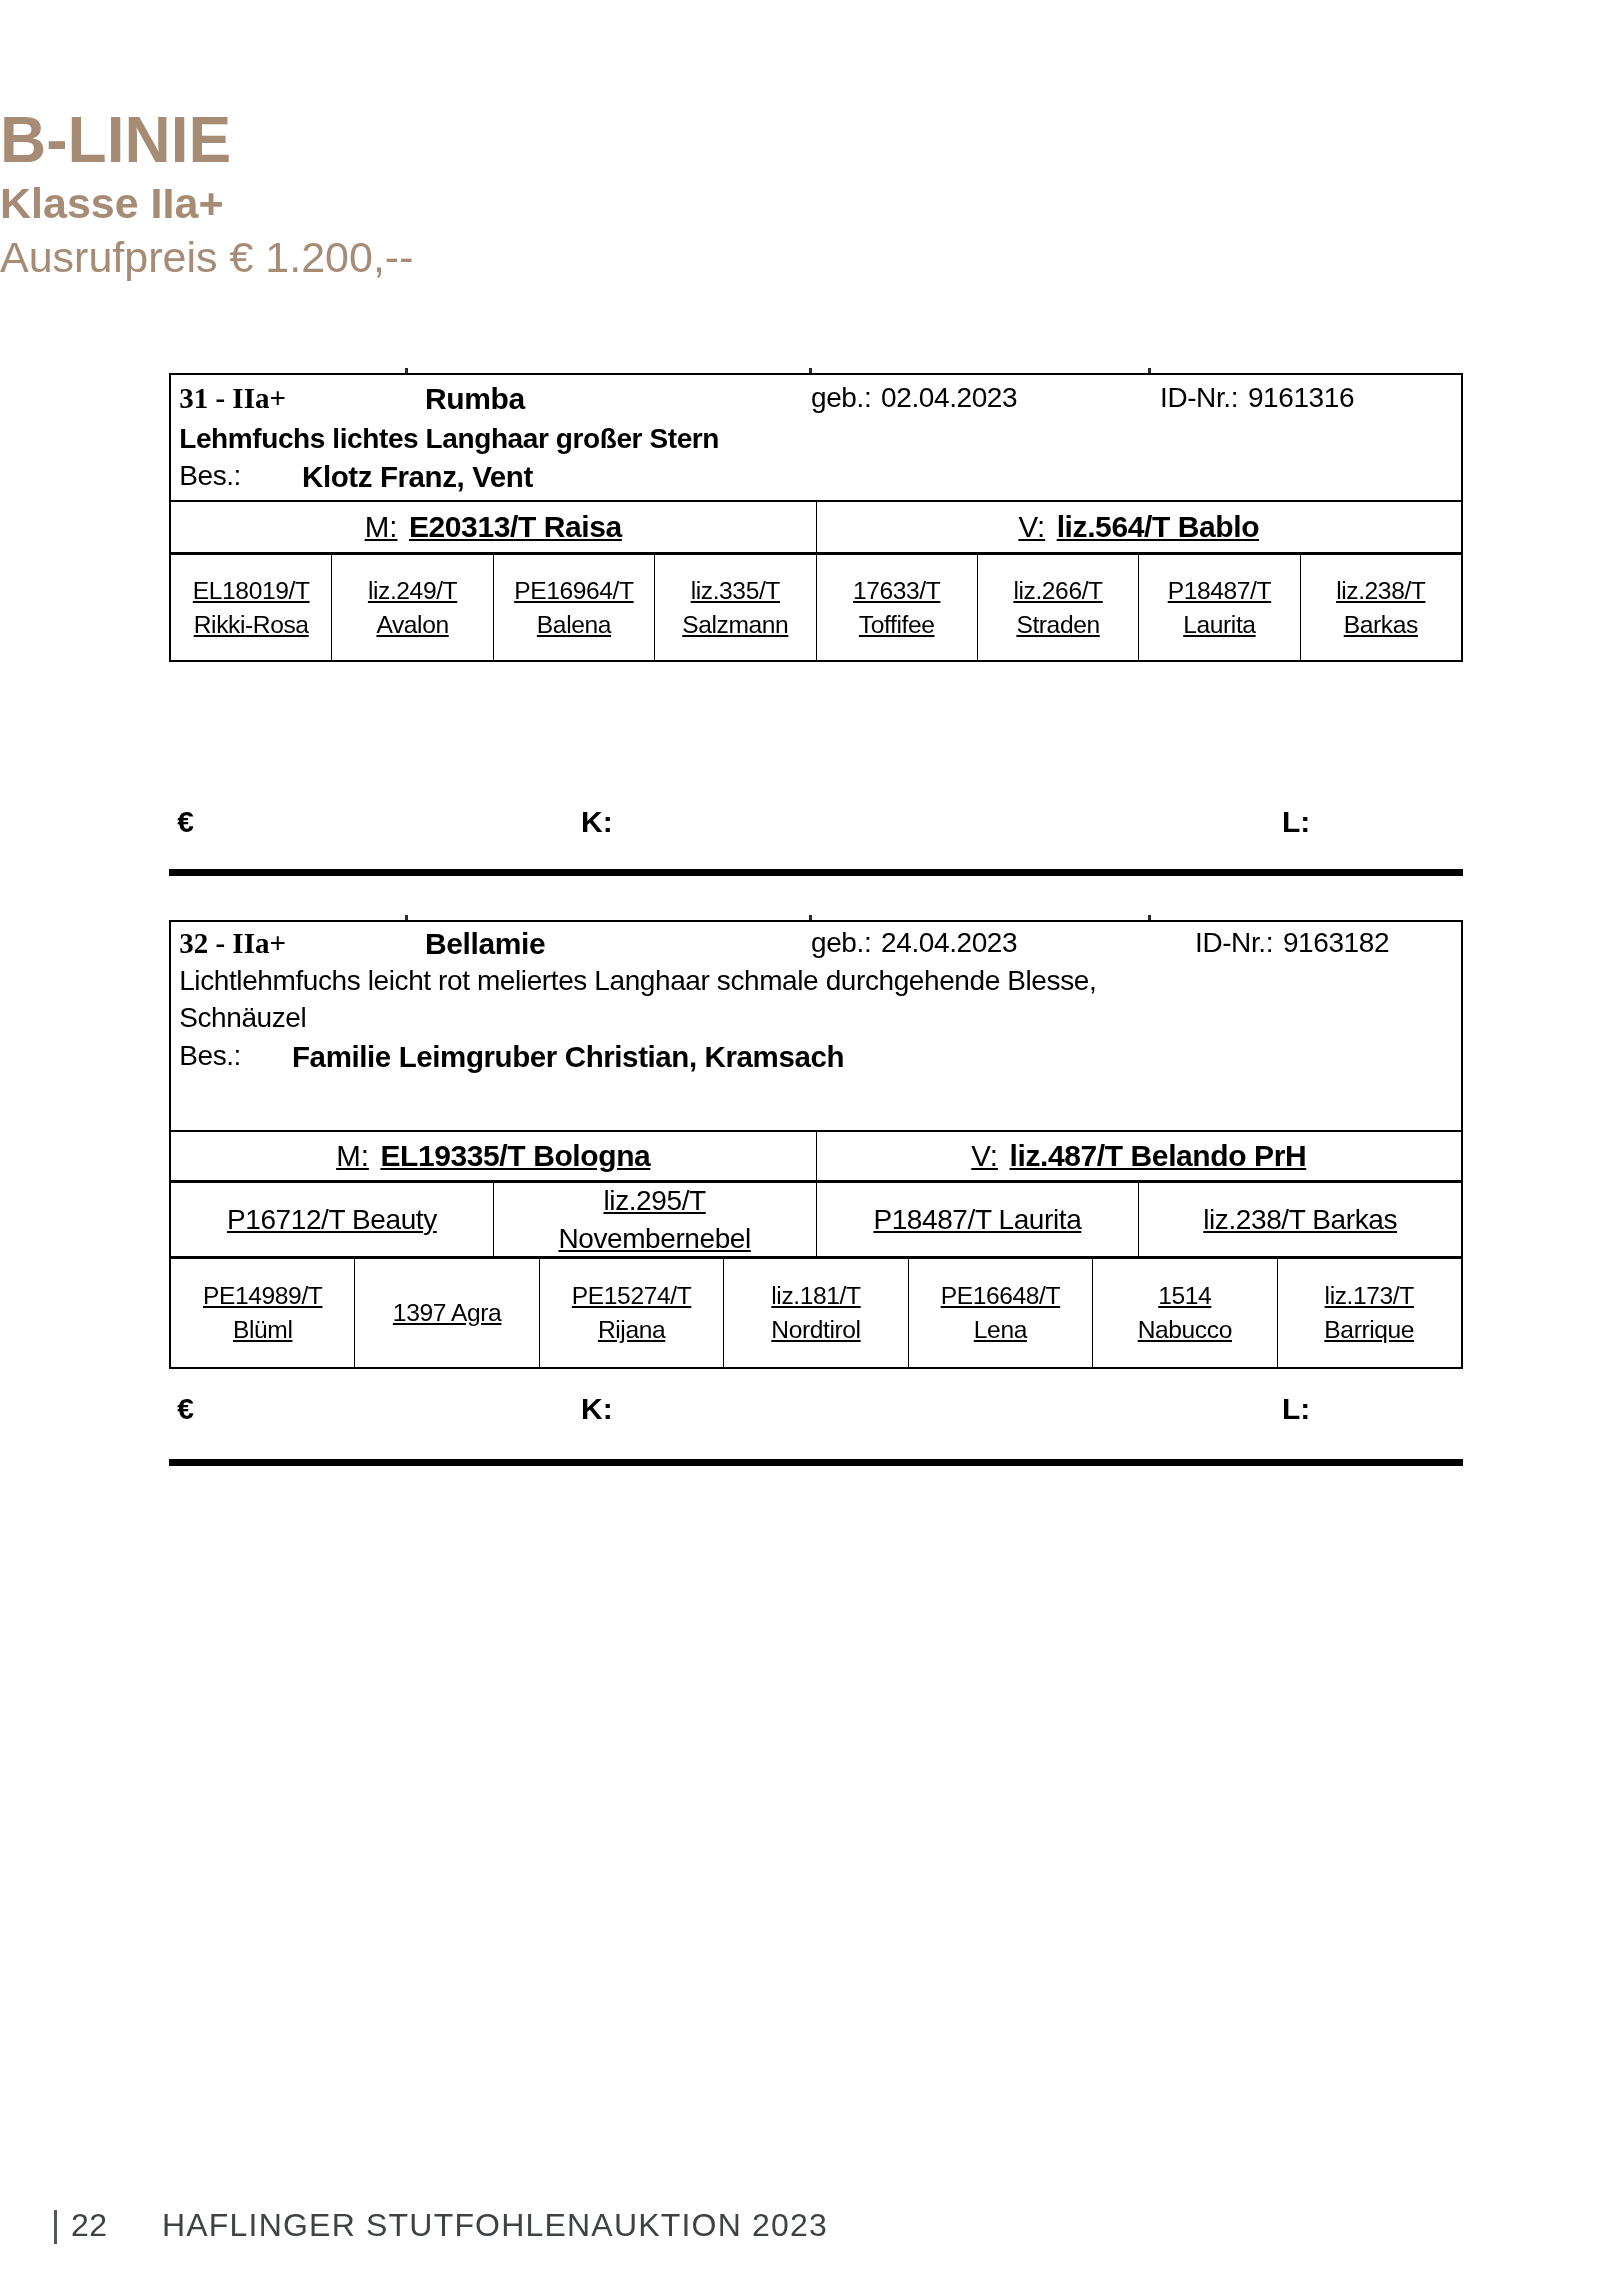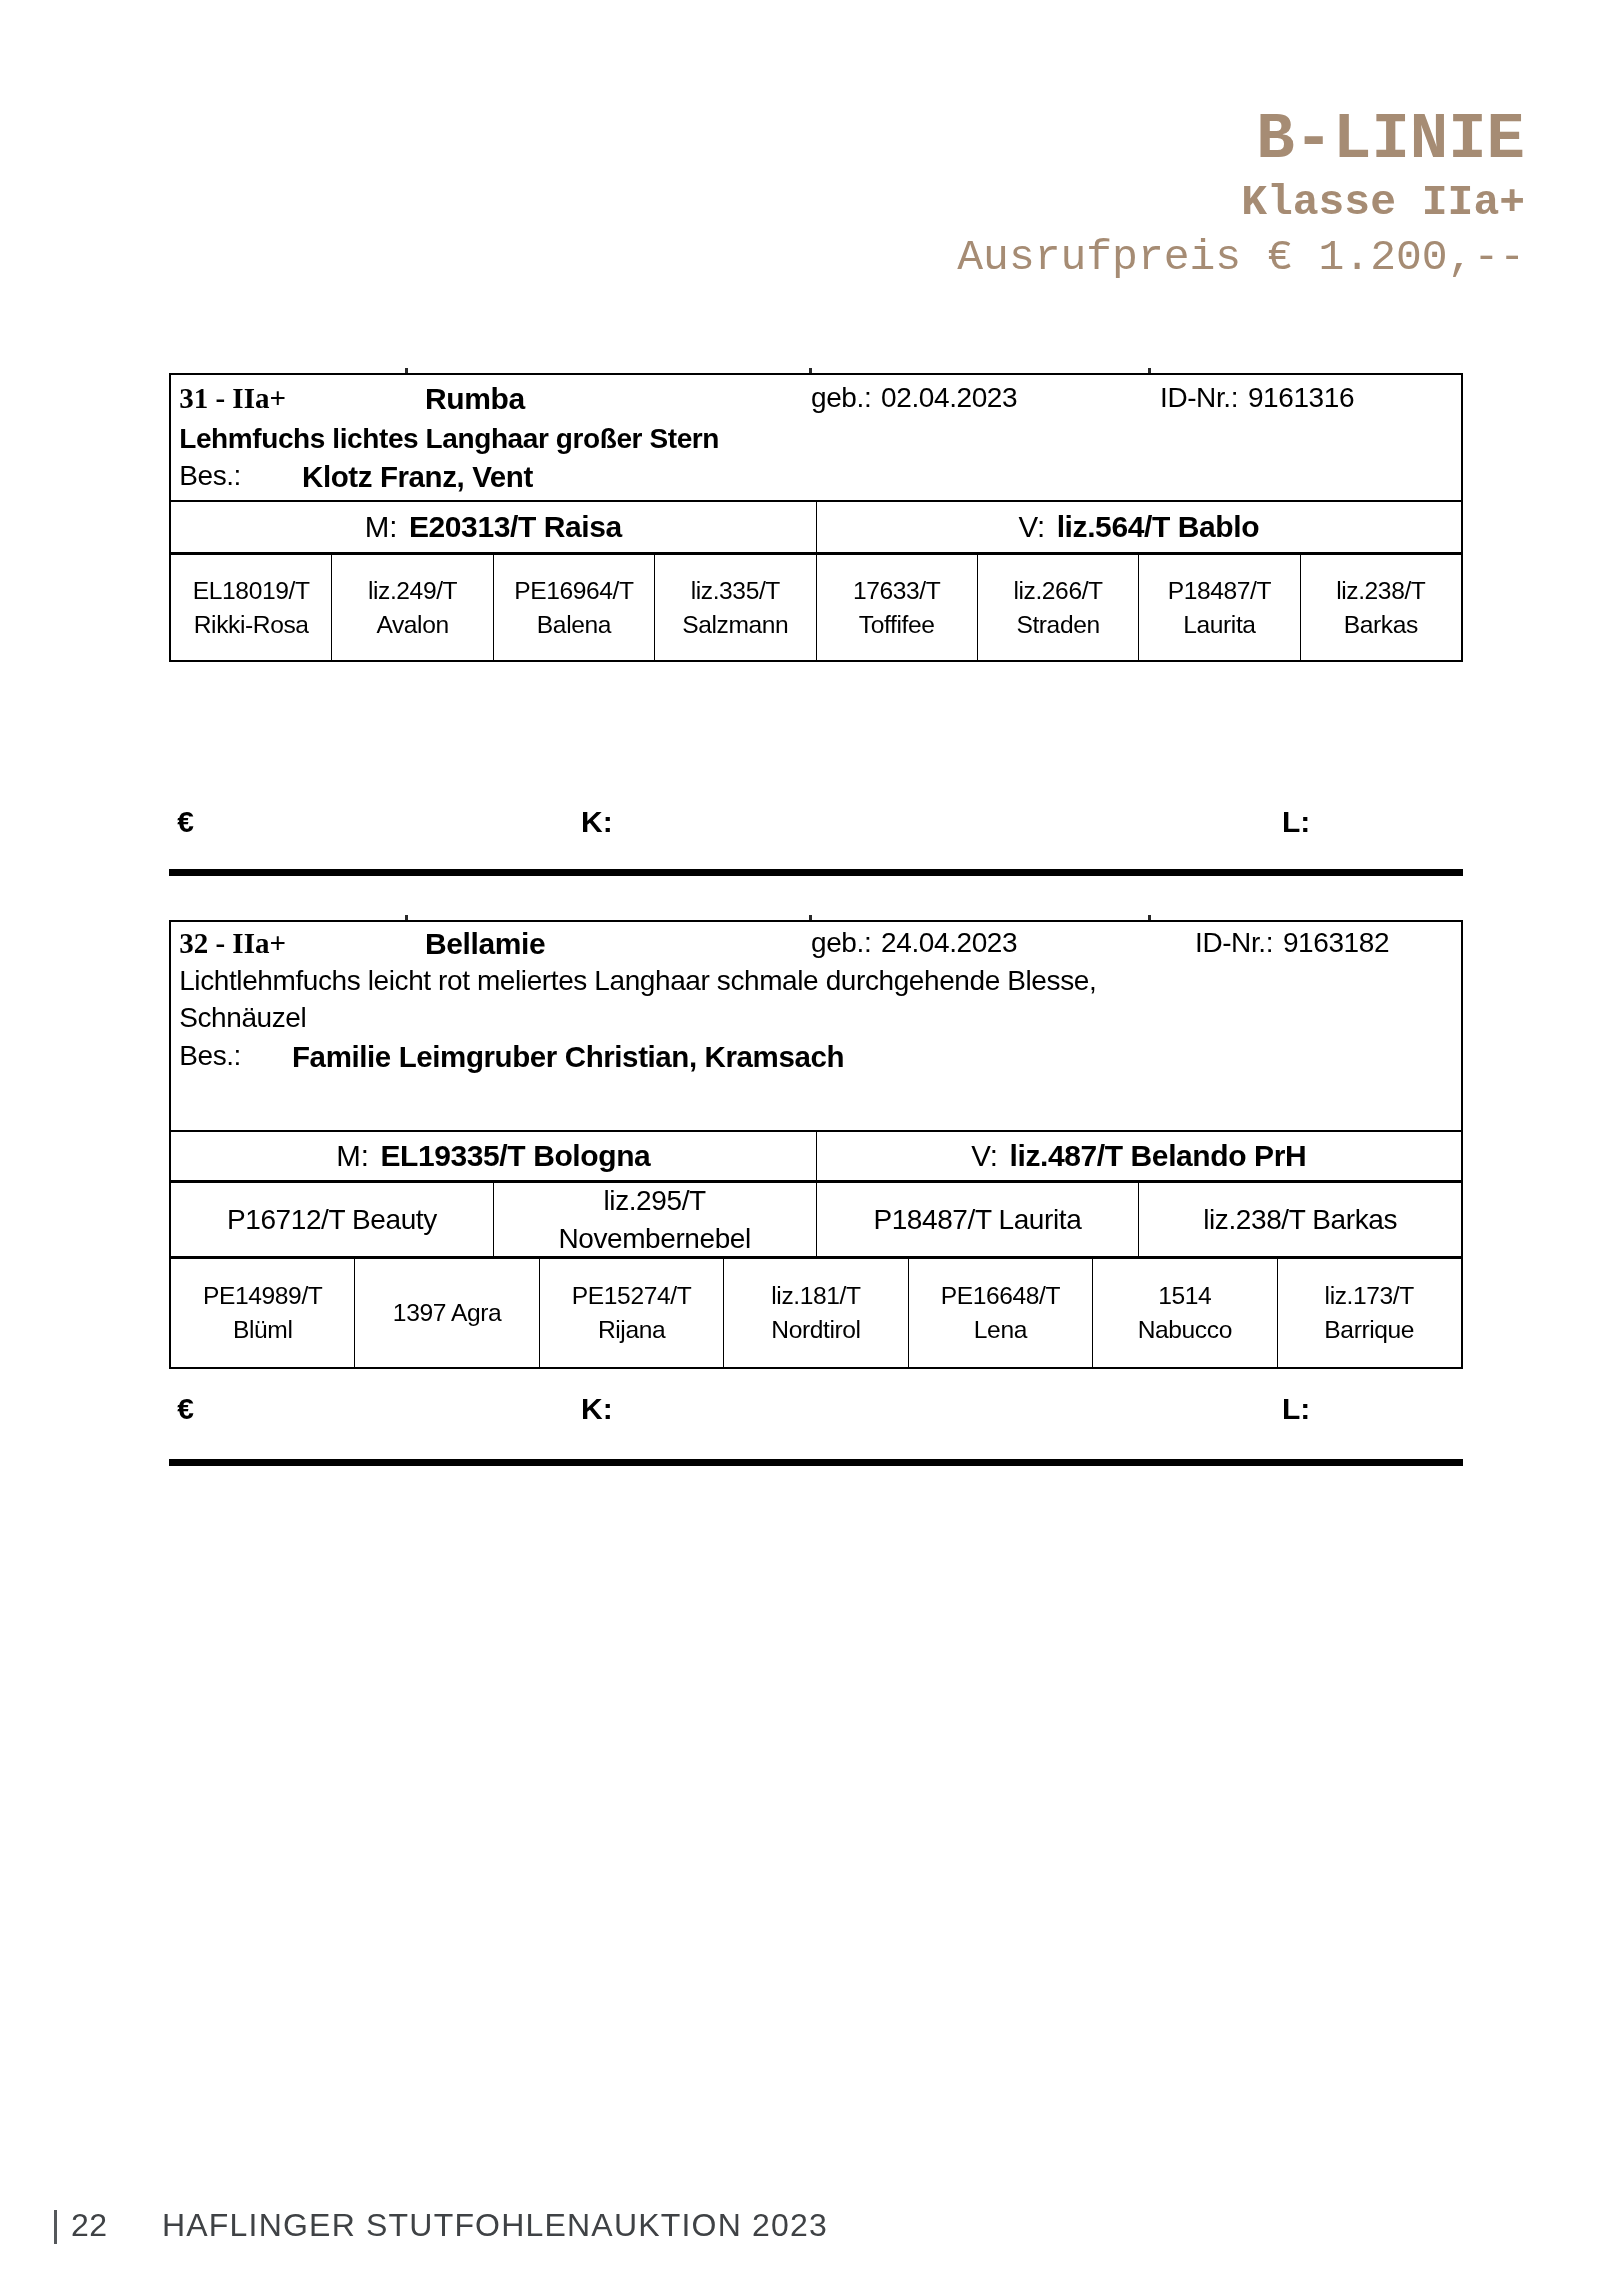--- a/index.html
+++ b/index.html
@@ -2,21 +2,21 @@
 <html style="font-size:13px"><head>
 <meta charset="utf-8">
 <style>
   html,body{margin:0;padding:0;}
   body{
     width:1618px;height:2295px;position:relative;background:#ffffff;
     font-family:"Liberation Sans",sans-serif;color:#000;
     -webkit-font-smoothing:antialiased;overflow:hidden;
   }
   
-  .heading{position:absolute;left:0;width:1525px;text-align:right;color:#a68c74;font-family:Liberation Mono, monospace;}
+  .heading{position:absolute;left:0;width:1525px;text-align:left;color:#a68c74;}
   .title{top:107px;font-size:64px;font-weight:bold;letter-spacing:0px;line-height:66px;}
   .subtitle{top:180px;font-size:43px;font-weight:bold;line-height:46px;}
   .price{top:233px;font-size:43px;font-weight:normal;line-height:49px;}
 
   
   .ptable{
     position:absolute;left:169px;width:1294px;
     border:2.5px solid #000;box-sizing:border-box;background:#fff;
   }
   .tick{position:absolute;width:2.5px;height:5.7px;background:#2a2a2a;top:-7.4px;}
@@ -32,21 +32,21 @@
   .hitem{position:absolute;white-space:nowrap;font-size:28px;letter-spacing:-0.4px;}
   .lot-no{font-family:"Liberation Serif",serif;font-weight:bold;font-size:29px;letter-spacing:0;}
   .horse-name{font-weight:bold;font-size:30px;}
   .pair .lbl{font-size:28px;}
   .pair .val{font-size:28px;margin-left:9.8px;}
   .desc{font-size:28px;letter-spacing:-0.4px;}
   .bes-name{font-weight:bold;font-size:29.5px;letter-spacing:-0.4px;}
 
   .cell{
     flex:1;display:flex;flex-direction:column;align-items:center;justify-content:center;
-    text-align:center;box-sizing:border-box;
+    text-align:center;box-sizing:border-box;text-decoration:underline;
   }
   .cell + .cell{border-left:1.6px solid #000;}
   .parent-cell{font-size:29.5px;}
   .parent-cell .pname{font-weight:bold;font-size:30px;margin-left:11.5px;letter-spacing:-0.4px;}
   .gp-cell{font-size:28px;line-height:38px;letter-spacing:-0.4px;}
   .ggp-cell{font-size:24.6px;line-height:34px;letter-spacing:-0.4px;}
 
   
   .ekl{position:absolute;left:169px;width:1294px;height:36px;font-weight:bold;font-size:30px;}
   .ekl span{position:absolute;top:0;}

